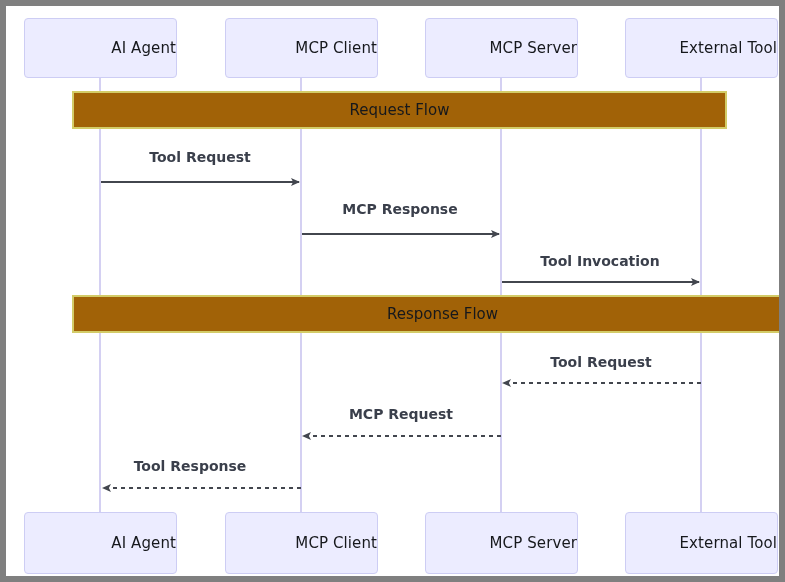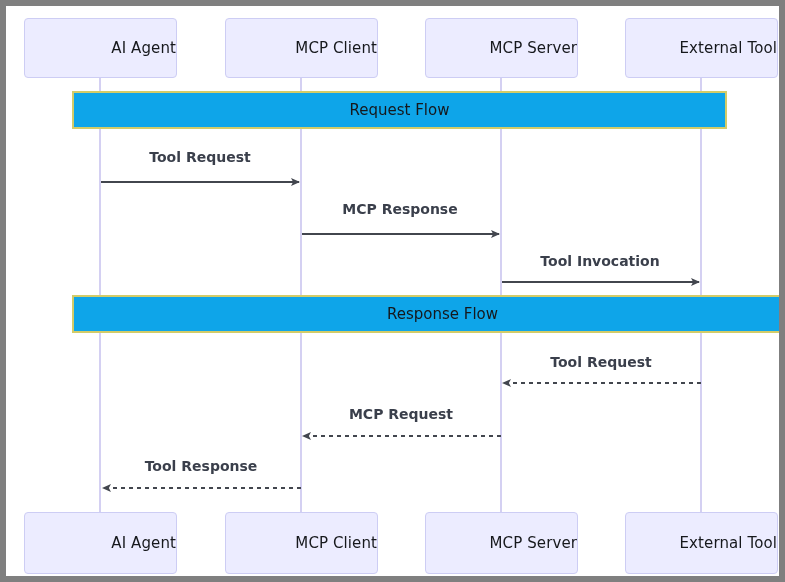--- a/index.html
+++ b/index.html
@@ -48,21 +48,21 @@
   
   .lifeline {
     position: absolute;
     width: 2px;
     background: #d4d0f2;
   }
   
   .flow-banner {
     position: absolute;
     box-sizing: border-box;
-    background: #0ea5e9;
+    background: #a16207;
     border: 2px solid #d3cc68;
     display: flex;
     align-items: center;
     justify-content: center;
   }
   .flow-banner-label {
     font-family: "DejaVu Sans", sans-serif;
     font-size: 15px;
     color: #16181c;
     white-space: nowrap;
@@ -142,21 +142,21 @@
           <line x1="295" y1="482" x2="97" y2="482" stroke="#42464e" stroke-width="2" stroke-dasharray="4,4" marker-end="url(#arrowhead-left)"></line>
         </g>
     </svg>
 
     <div id="msg-labels">
         <div class="msg-label" style="left: 194px; top: 143px;">Tool Request</div>
         <div class="msg-label" style="left: 394px; top: 195px;">MCP Response</div>
         <div class="msg-label" style="left: 594px; top: 247px;">Tool Invocation</div>
         <div class="msg-label" style="left: 595px; top: 348px;">Tool Request</div>
         <div class="msg-label" style="left: 395px; top: 400px;">MCP Request</div>
-        <div class="msg-label" style="left: 195px; top: 452px;">Tool Response</div>
+        <div class="msg-label" style="left: 184px; top: 452px;">Tool Response</div>
       </div>
 
     <div id="bottom-boxes">
         <div class="participant-box" style="left: 18px; top: 506px; width: 153px; height: 62px;">
           <span class="participant-label">AI Agent</span>
         </div>
         <div class="participant-box" style="left: 219px; top: 506px; width: 153px; height: 62px;">
           <span class="participant-label">MCP Client</span>
         </div>
         <div class="participant-box" style="left: 419px; top: 506px; width: 153px; height: 62px;">

